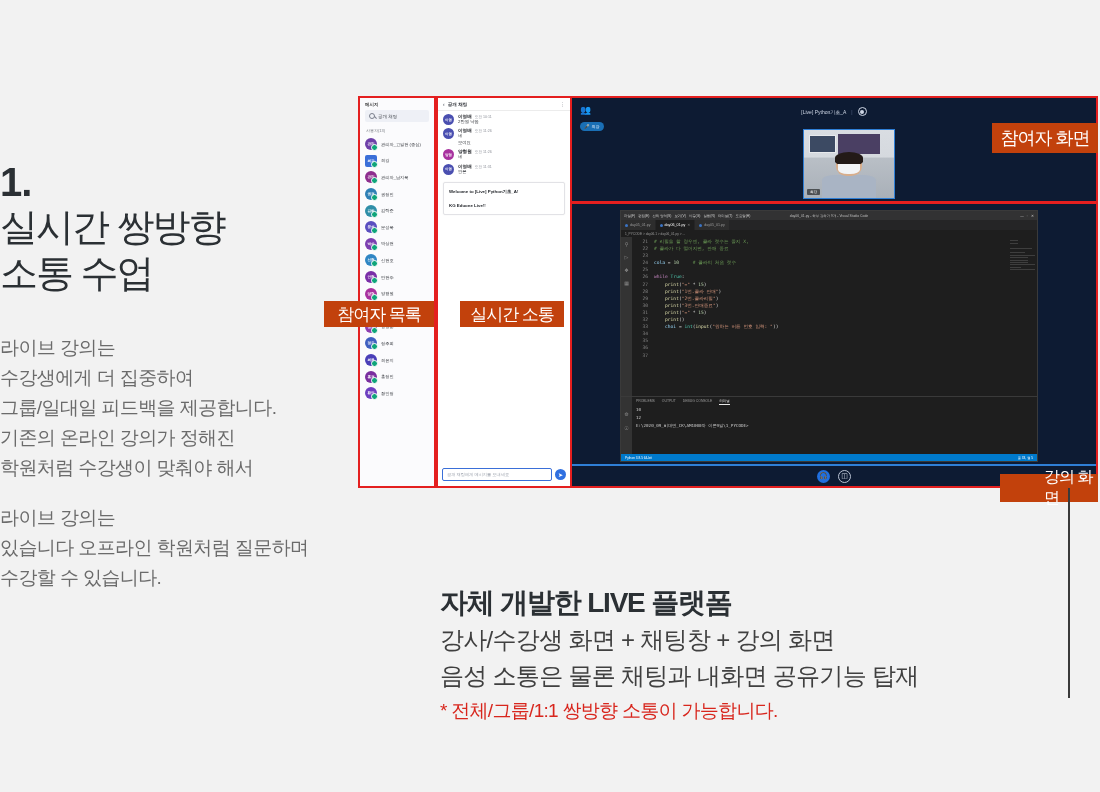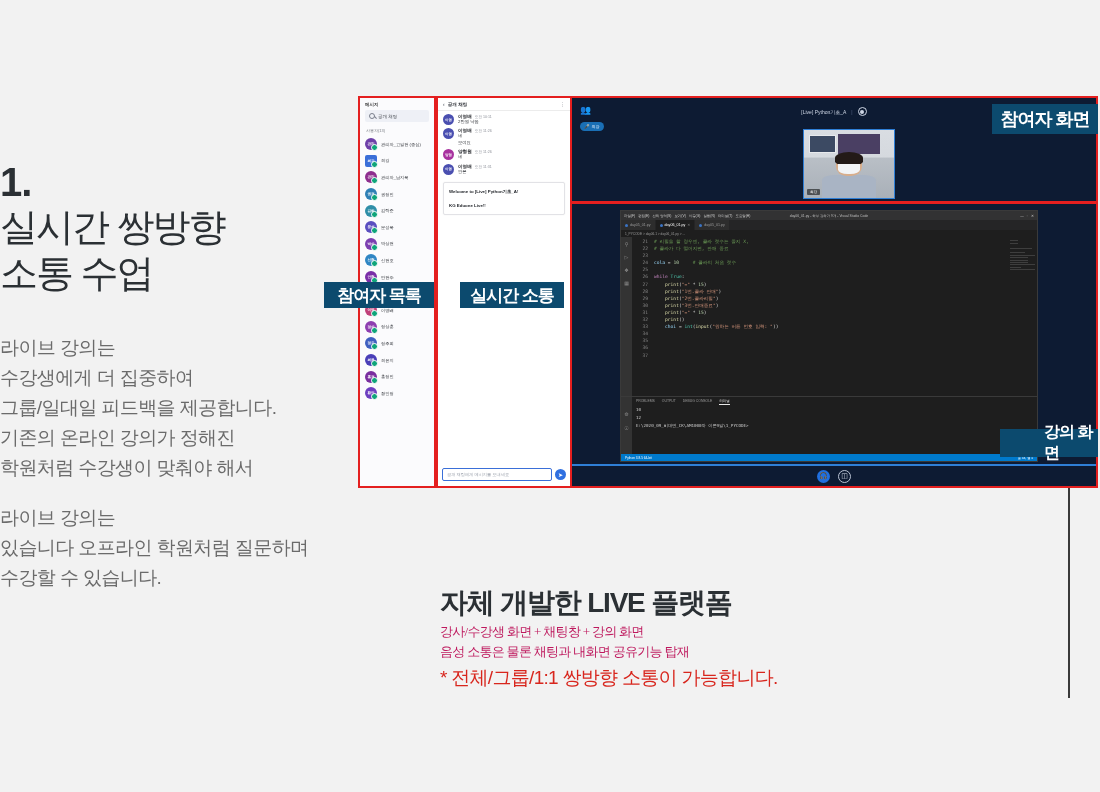--- a/index.html
+++ b/index.html
@@ -231,34 +231,34 @@
   .vb-btn {
     width: 13px; height: 13px; border-radius: 50%;
     display: flex; align-items: center; justify-content: center;
     font-size: 7px;
   }
   .vb-btn.primary { background: #1f6fe0; color: #fff; }
   .vb-btn.ghost { background: transparent; border: 1px solid #b9c3d4; color: #d5dcea; }
 
   
   .tag {
-    position: absolute; background: #0c4a6e; color: #fff;
-    font-weight: bold; letter-spacing: -1px;
-    display: flex; align-items: center; justify-content: center;
+    position: absolute; background: #c2410c; color: #fff;
+    font-weight: normal; letter-spacing: -1px;
+    display: flex; align-items: center; justify-content: center; margin-top: 19px;
   }
   .tag-join { left: 324px; top: 282px; width: 110px; height: 26px; font-size: 17px; }
   .tag-chat { left: 460px; top: 282px; width: 104px; height: 26px; font-size: 17px; }
   .tag-part { left: 992px; top: 104px; width: 106px; height: 30px; font-size: 18px; }
-  .tag-lect { left: 1000px; top: 429px; width: 98px; height: 28px; font-size: 16px; padding-left: 44px; }
+  .tag-lect { left: 1000px; top: 455px; width: 98px; height: 28px; font-size: 16px; padding-left: 44px; }
 
   
   .br-rule { position: absolute; left: 1068px; top: 488px; width: 2px; height: 210px; background: #3a3a3a; }
   .br-copy { position: absolute; right: 40px; top: 584px; width: 620px; text-align: left; }
   .br-title { font-size: 28px; font-weight: bold; color: #2b3034; letter-spacing: -1.2px; }
-  .br-line { font-size: 13px; color: #be185d; letter-spacing: -0.7px; line-height: 1.52; font-family: Liberation Serif, serif; }
+  .br-line { font-size: 24px; color: #404040; letter-spacing: -0.7px; line-height: 1.52; }
   .br-note { font-size: 19px; color: #d8261d; letter-spacing: -0.7px; line-height: 1.52; margin-top: 2px;}
 </style>
 </head>
 <body>
 
 <div id="page">
 
   <div class="left-copy">
     <div class="headline-num">1.</div>
     <div class="headline">

